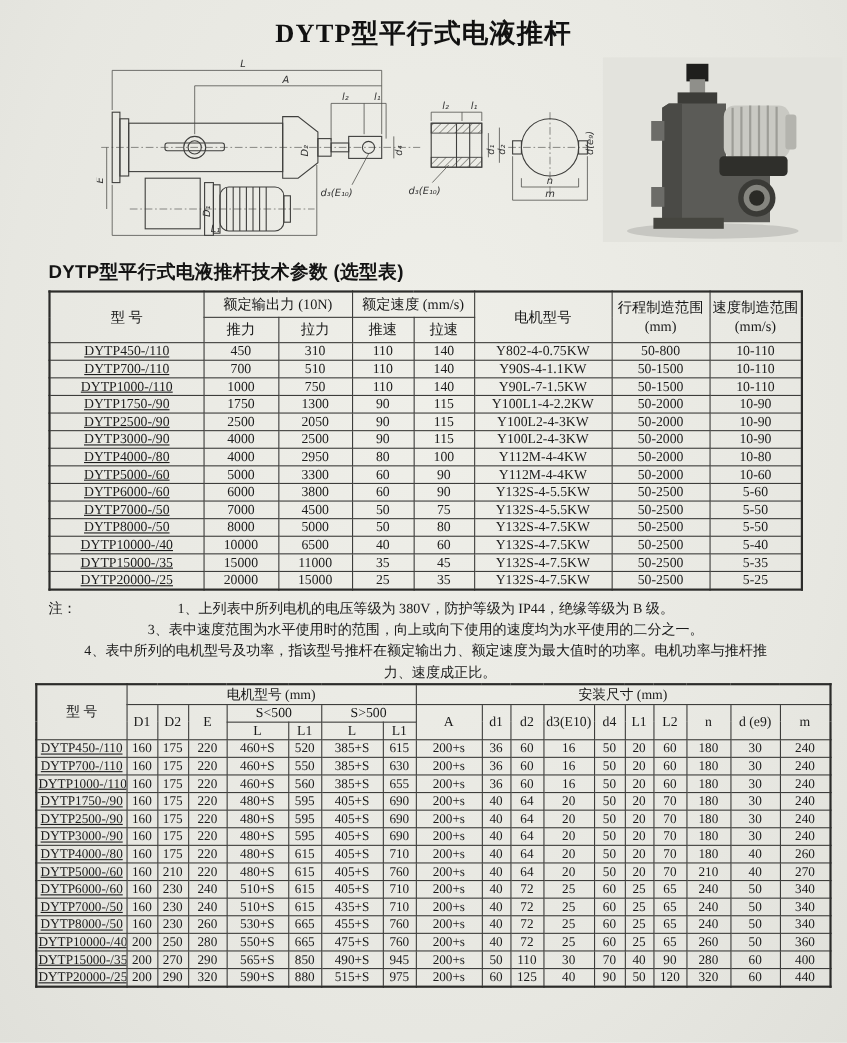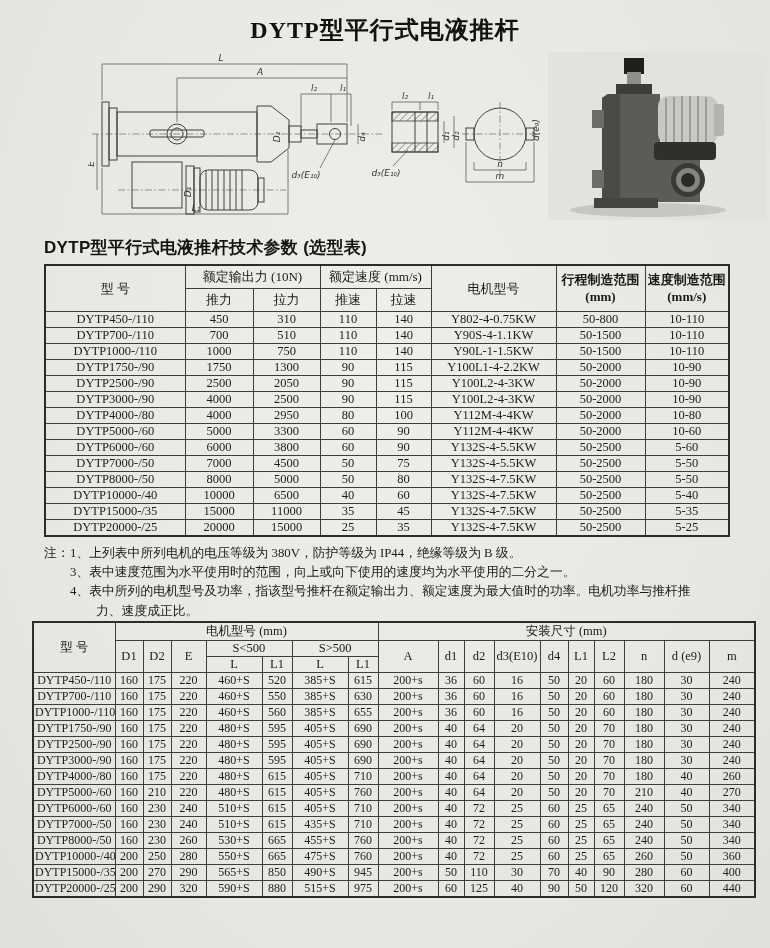--- a/index.html
+++ b/index.html
@@ -32,27 +32,27 @@
   th{font-weight:normal;font-size:13px;color:#191919;padding:0 1px;}
   td{font-size:12.5px;text-align:center;padding:0 1px;color:#1c1c1c;
      white-space:nowrap;overflow:hidden;}
   .spec-table{margin-left:44px;width:684px;}
   .spec-table th{height:22px;}
   .spec-table td{height:15px;line-height:15px;}
   .dim-table{margin-left:32px;width:722px;}
   .dim-table th{font-size:12.5px;height:15px;}
   .dim-table td{height:15px;line-height:15px;font-size:12px;}
   .dim-table td.model{font-size:12px;}
-  .hdr-2line{line-height:1.25;font-size:13px;font-weight:bold;}
-  td.model{text-align:center;}
+  .hdr-2line{line-height:1.25;font-size:13px;}
+  td.model{text-align:center;text-decoration:underline;}
 
   .notes{position:relative;margin:7px 0 0 44px;width:660px;
     font-size:12.8px;line-height:1.5;color:#1a1a1a;}
   .notes-label{position:absolute;left:0;top:0;}
-  .note-item{padding-left:52px;text-indent:-26px;}
+  .note-item{padding-left:52px;text-indent:-26px;text-align:center;}
 
   svg text{font-family:"DejaVu Sans","Liberation Sans",sans-serif;}
   .dim-label{font-size:9px;font-style:italic;fill:#333;}
   .draw-stroke{stroke:#3f3f3d;fill:none;stroke-width:1;}
   .center-line{stroke:#6a6a66;stroke-width:.7;stroke-dasharray:7 2.5 1.5 2.5;fill:none;}
   .dim-line{stroke:#4c4c48;stroke-width:.7;fill:none;}
 </style>
 </head>
 <body>
 
@@ -258,21 +258,21 @@
           <td>Y90S-4-1.1KW</td>
           <td>50-1500</td>
           <td>10-110</td>
         </tr>
         <tr>
           <td class="model">DYTP1000-/110</td>
           <td>1000</td>
           <td>750</td>
           <td>110</td>
           <td>140</td>
-          <td>Y90L-1-1.5KW</td>
+          <td>Y90L-7-1.5KW</td>
           <td>50-1500</td>
           <td>10-110</td>
         </tr>
         <tr>
           <td class="model">DYTP1750-/90</td>
           <td>1750</td>
           <td>1300</td>
           <td>90</td>
           <td>115</td>
           <td>Y100L1-4-2.2KW</td>

